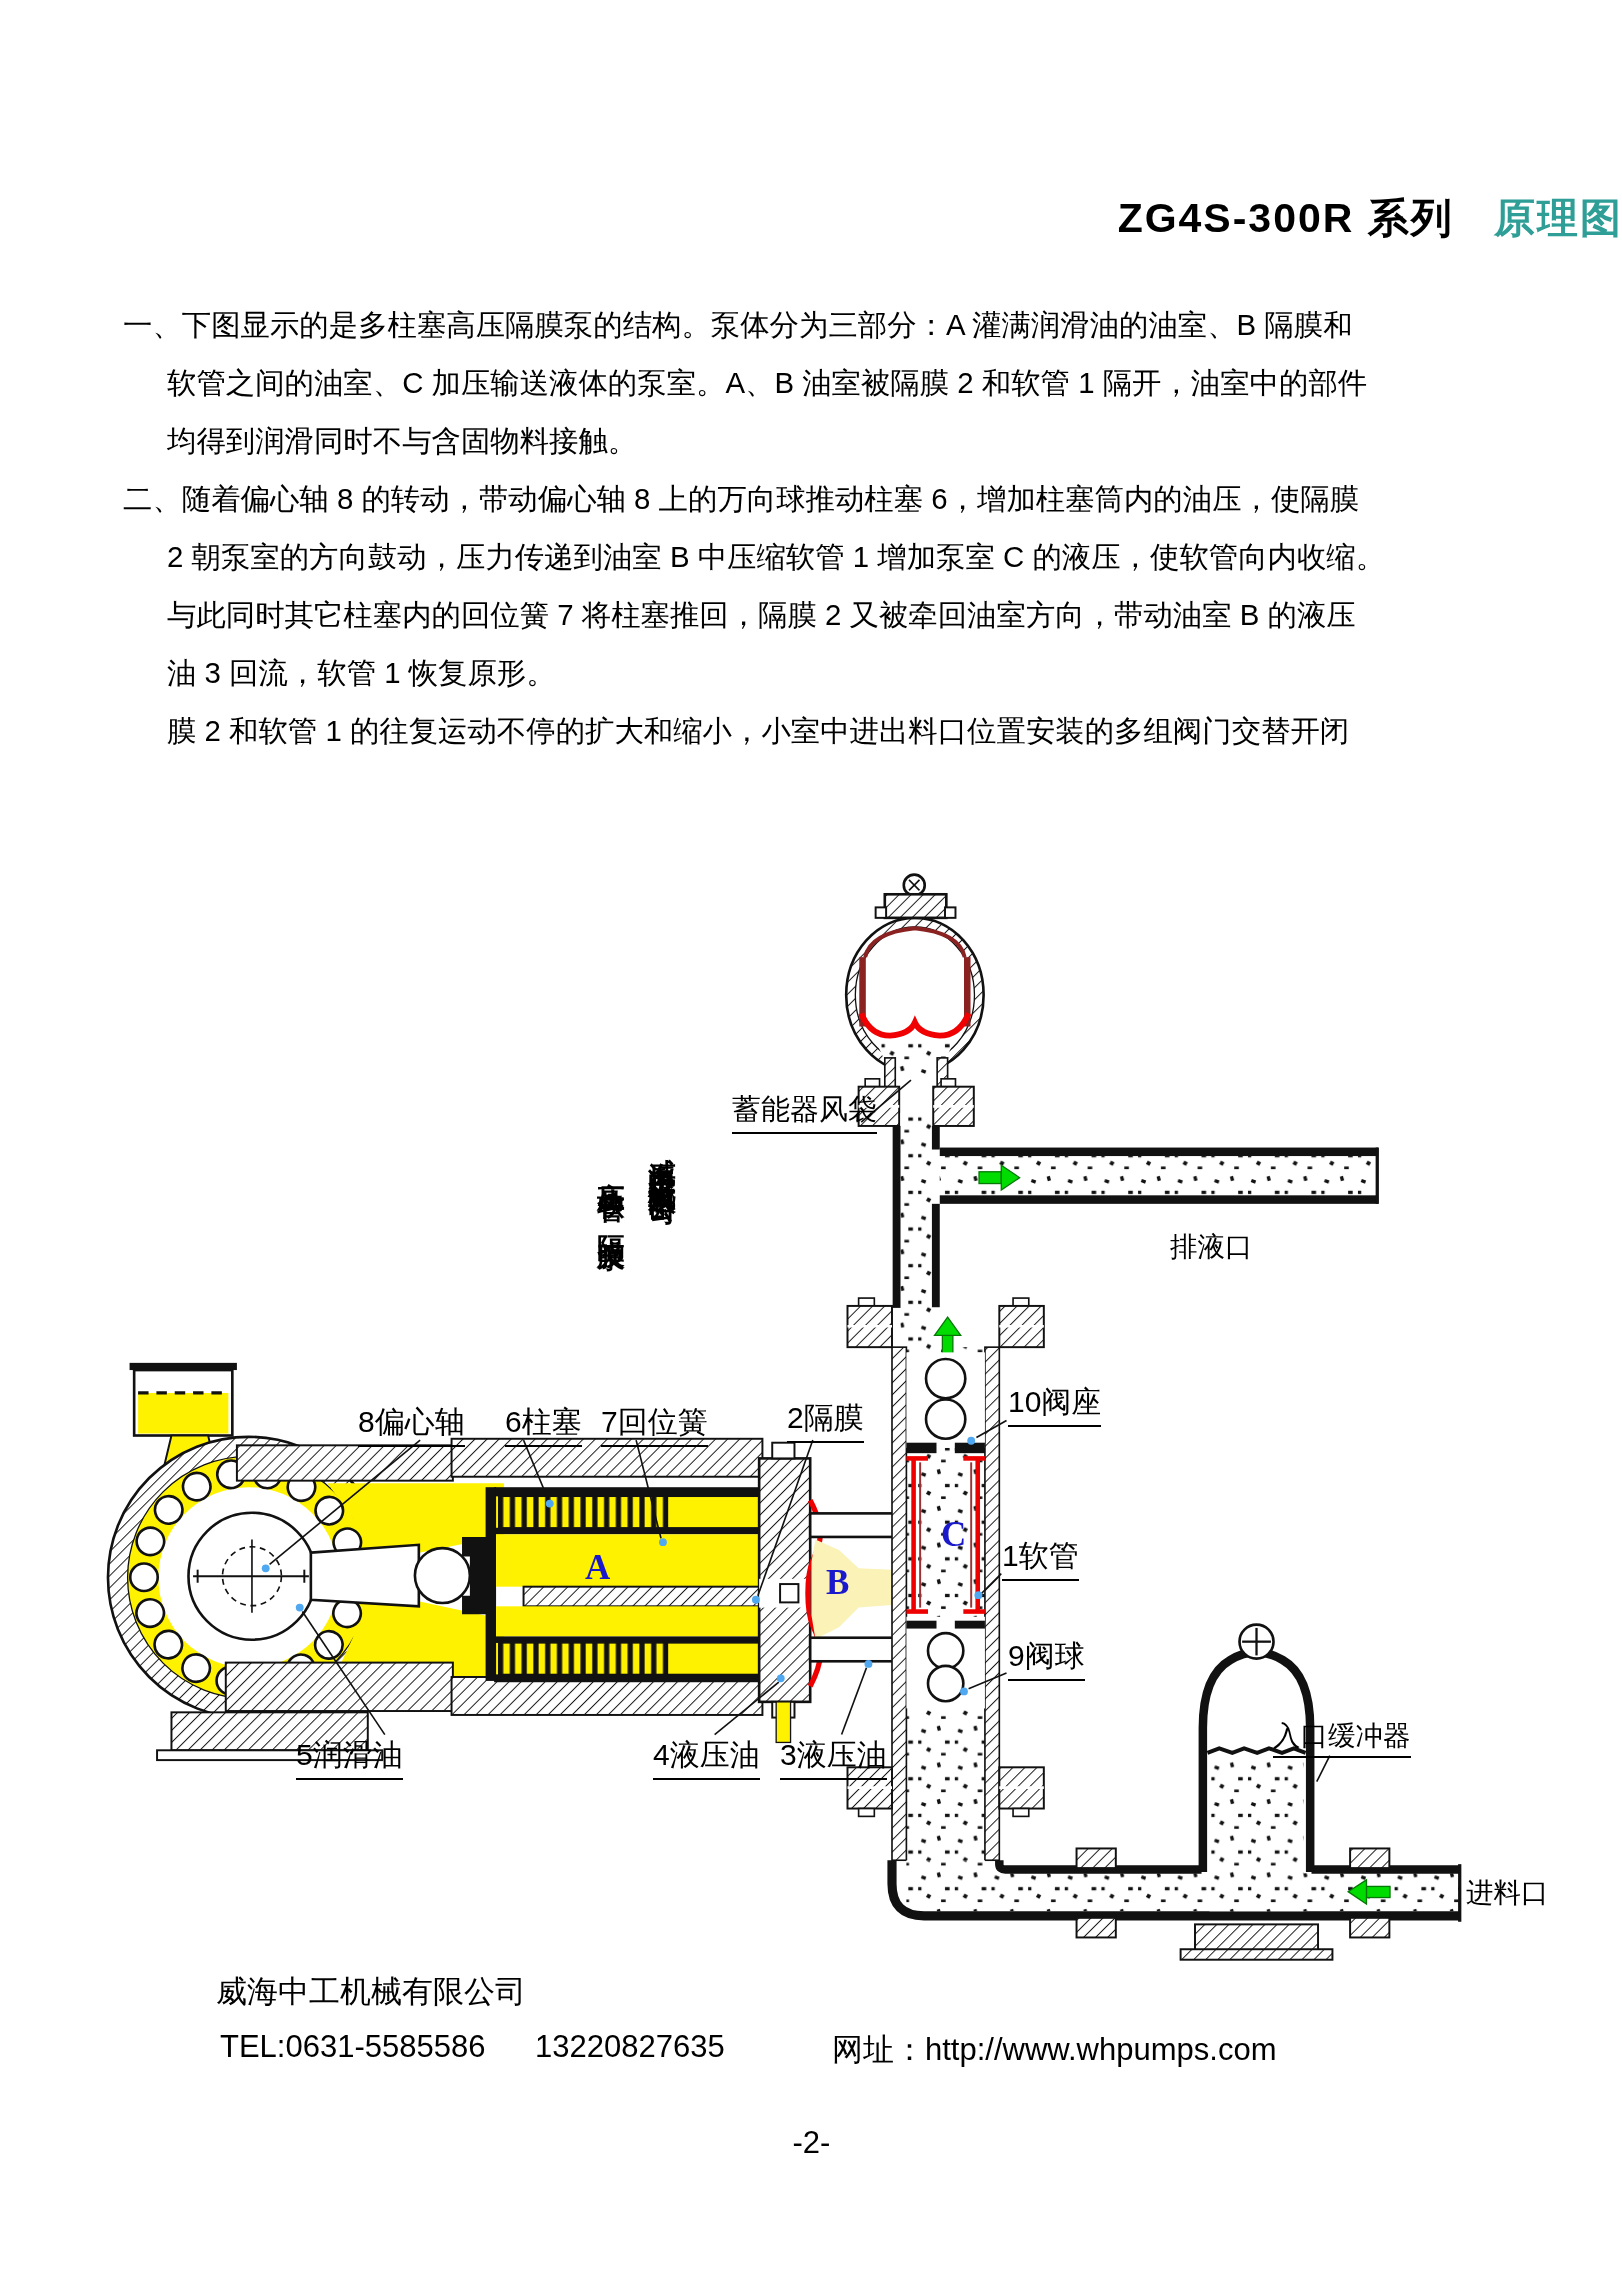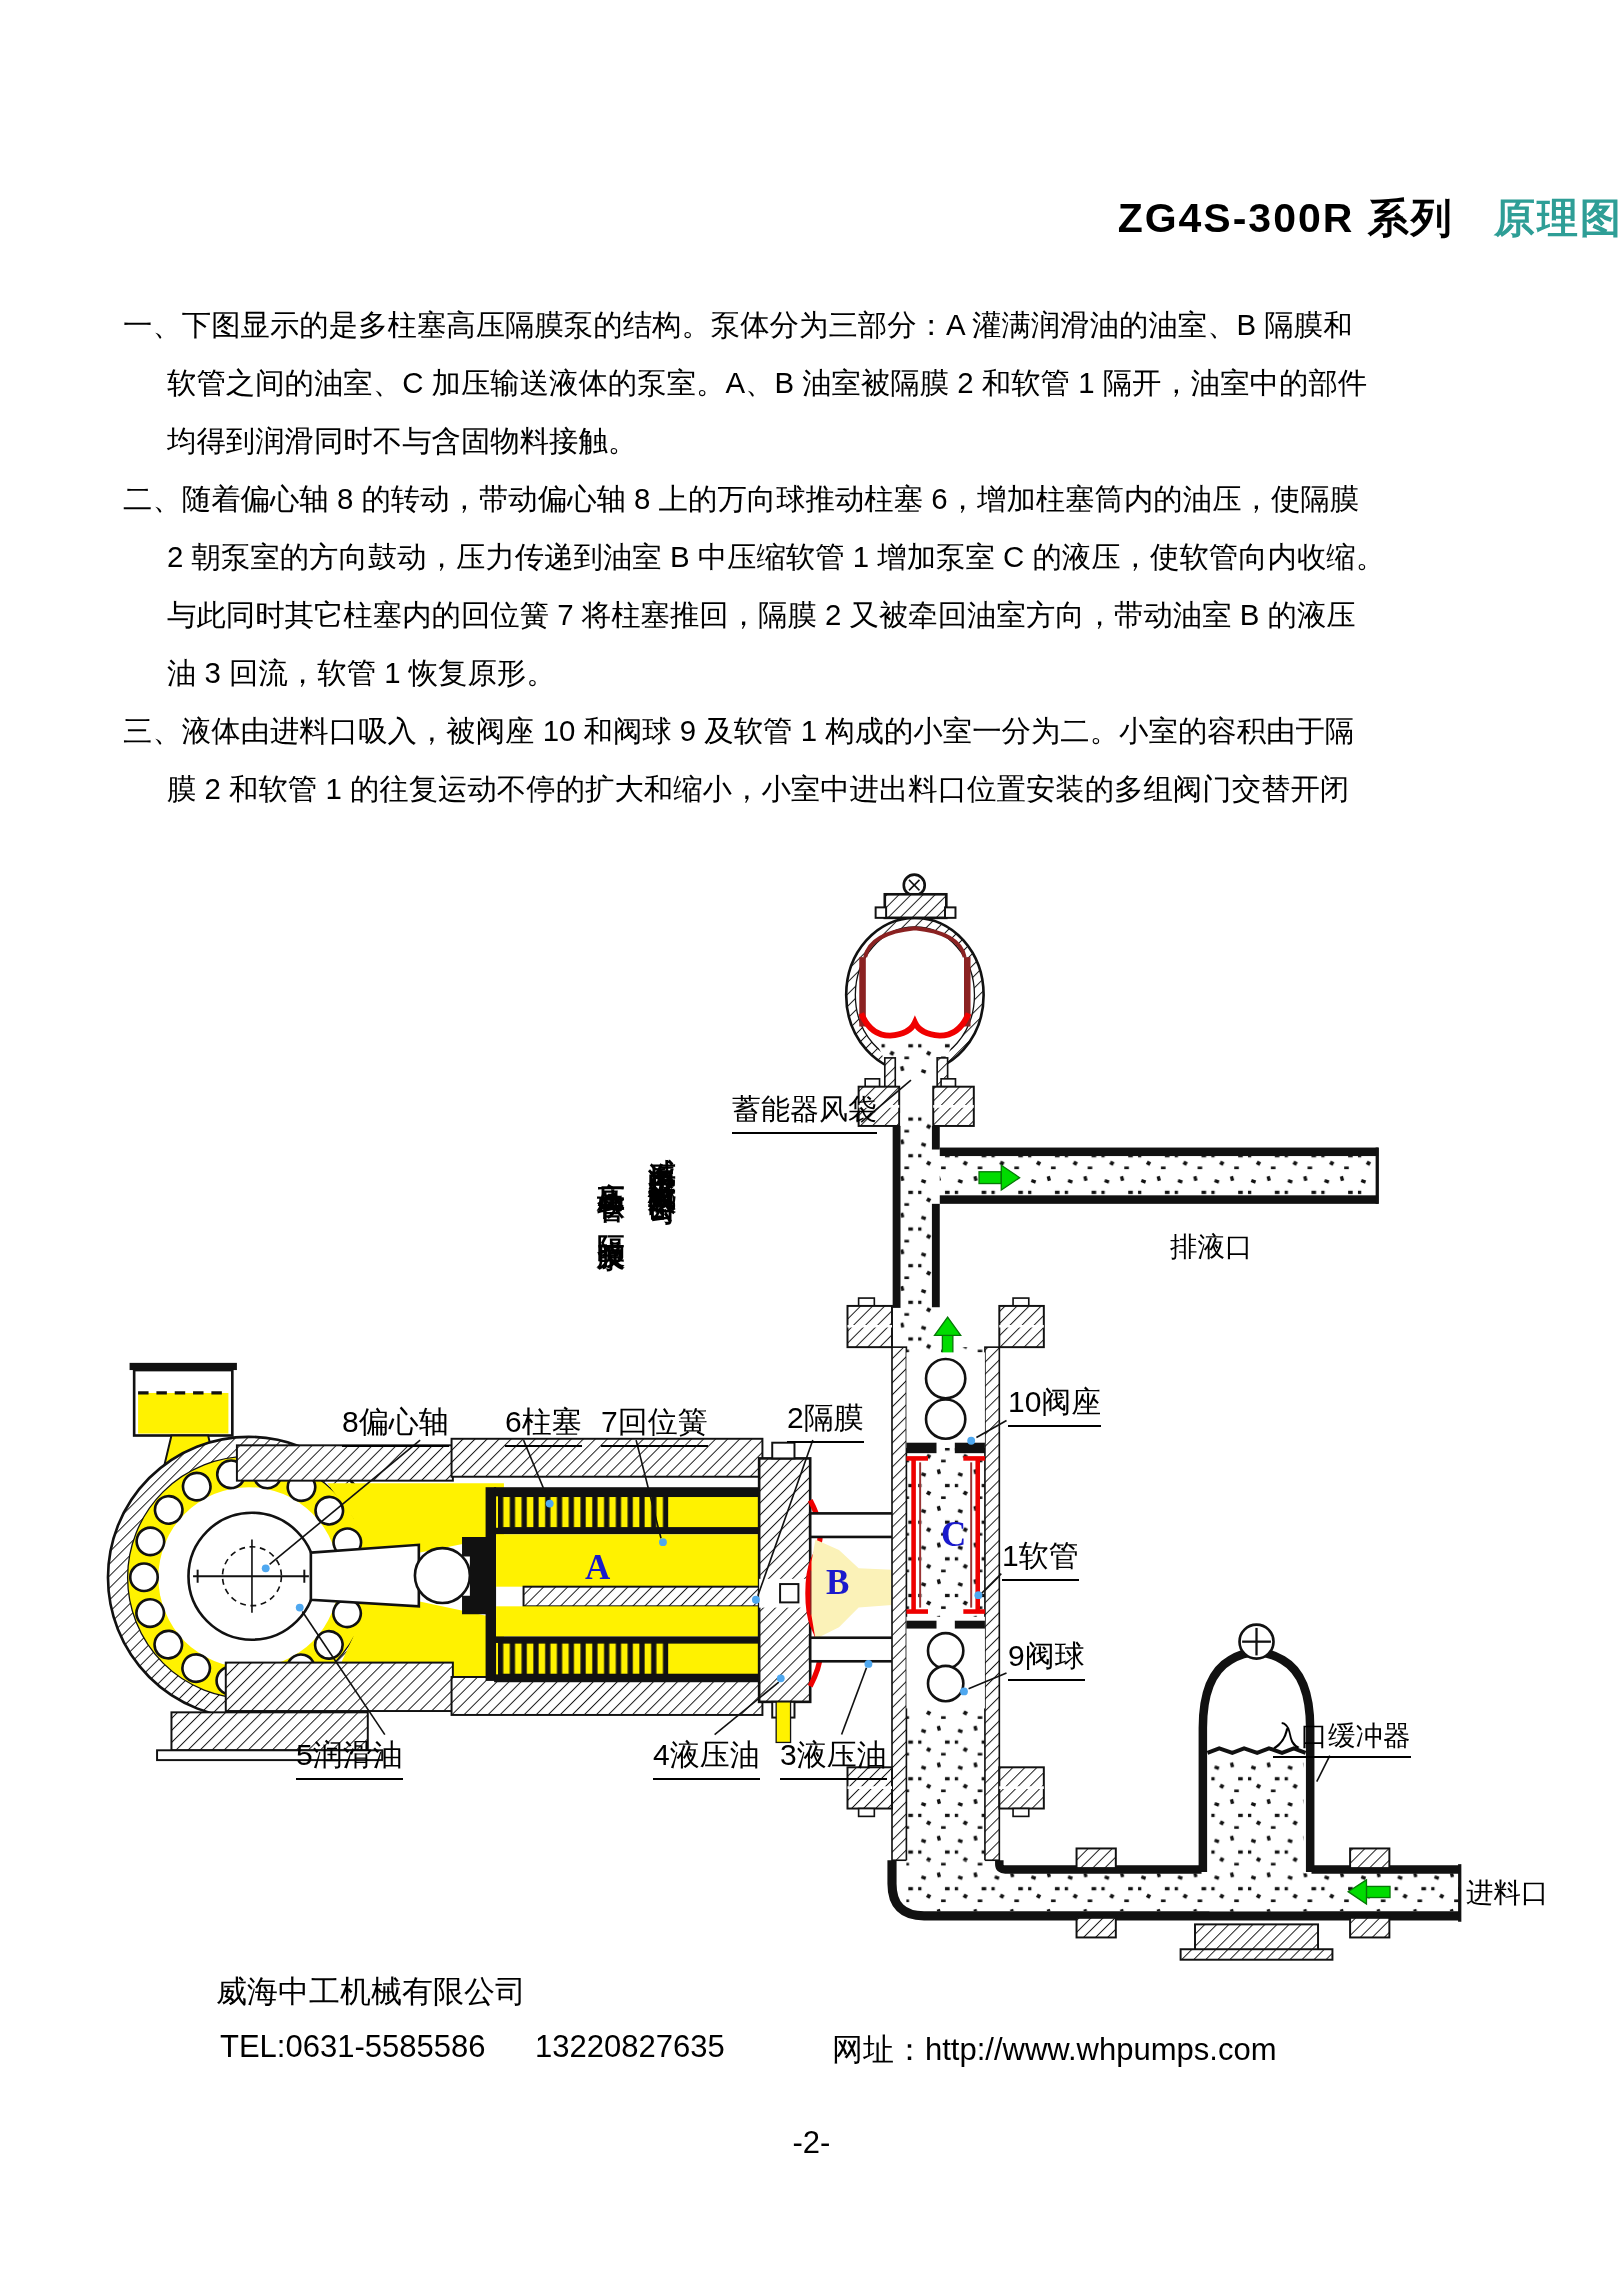--- a/index.html
+++ b/index.html
@@ -40,21 +40,20 @@
   </div>
 
   <div id="bodytext">
     <div class="line">一、下图显示的是多柱塞高压隔膜泵的结构。泵体分为三部分：A 灌满润滑油的油室、B 隔膜和</div>
     <div class="line indent">软管之间的油室、C 加压输送液体的泵室。A、B 油室被隔膜 2 和软管 1 隔开，油室中的部件</div>
     <div class="line indent">均得到润滑同时不与含固物料接触。</div>
     <div class="line">二、随着偏心轴 8 的转动，带动偏心轴 8 上的万向球推动柱塞 6，增加柱塞筒内的油压，使隔膜</div>
     <div class="line indent">2 朝泵室的方向鼓动，压力传递到油室 B 中压缩软管 1 增加泵室 C 的液压，使软管向内收缩。</div>
     <div class="line indent">与此同时其它柱塞内的回位簧 7 将柱塞推回，隔膜 2 又被牵回油室方向，带动油室 B 的液压</div>
     <div class="line indent">油 3 回流，软管 1 恢复原形。</div>
-    <div class="line">三、液体由进料口吸入，被阀座 10 和阀球 9 及软管 1 构成的小室一分为二。小室的容积由于隔</div>
     <div class="line indent">膜 2 和软管 1 的往复运动不停的扩大和缩小，小室中进出料口位置安装的多组阀门交替开闭</div>
   </div>
 
   <svg width="1623" height="1152" viewBox="0 1300 2480 1760">
     <defs>
       <pattern id="hatch" width="13" height="13" patternUnits="userSpaceOnUse" patternTransform="rotate(45)">
         <rect width="13" height="13" fill="#ffffff"></rect>
         <line x1="0" y1="0" x2="0" y2="13" stroke="#1a1a1a" stroke-width="3"></line>
       </pattern>
       <pattern id="dots" width="56" height="56" patternUnits="userSpaceOnUse">
@@ -293,21 +292,21 @@
         <circle cx="1155" cy="2444" r="6"></circle>
       <circle cx="1484" cy="2201" r="6"></circle>
         <circle cx="1495" cy="2437" r="6"></circle>
       <circle cx="1473" cy="2584" r="6"></circle>
         <circle cx="458" cy="2456" r="6"></circle>
       <circle cx="1193" cy="2564" r="6"></circle>
         <circle cx="1327" cy="2542" r="6"></circle>
     </g>
   </svg>
 
-  <div class="dlabel ul" style="left:342px;top:1402px">8偏心轴</div>
+  <div class="dlabel ul" style="left:358px;top:1402px">8偏心轴</div>
   <div class="dlabel ul" style="left:505px;top:1402px">6柱塞</div>
   <div class="dlabel ul" style="left:601px;top:1402px">7回位簧</div>
   <div class="dlabel ul" style="left:787px;top:1398px">2隔膜</div>
   <div class="dlabel ul" style="left:1008px;top:1382px">10阀座</div>
   <div class="dlabel ul" style="left:1002px;top:1536px">1软管</div>
   <div class="dlabel ul" style="left:1008px;top:1636px">9阀球</div>
   <div class="dlabel ul" style="left:296px;top:1735px">5润滑油</div>
   <div class="dlabel ul" style="left:653px;top:1735px">4液压油</div>
   <div class="dlabel ul" style="left:780px;top:1735px">3液压油</div>
   <div class="dlabel ul" style="left:732px;top:1090px;font-size:29px">蓄能器风袋</div>

